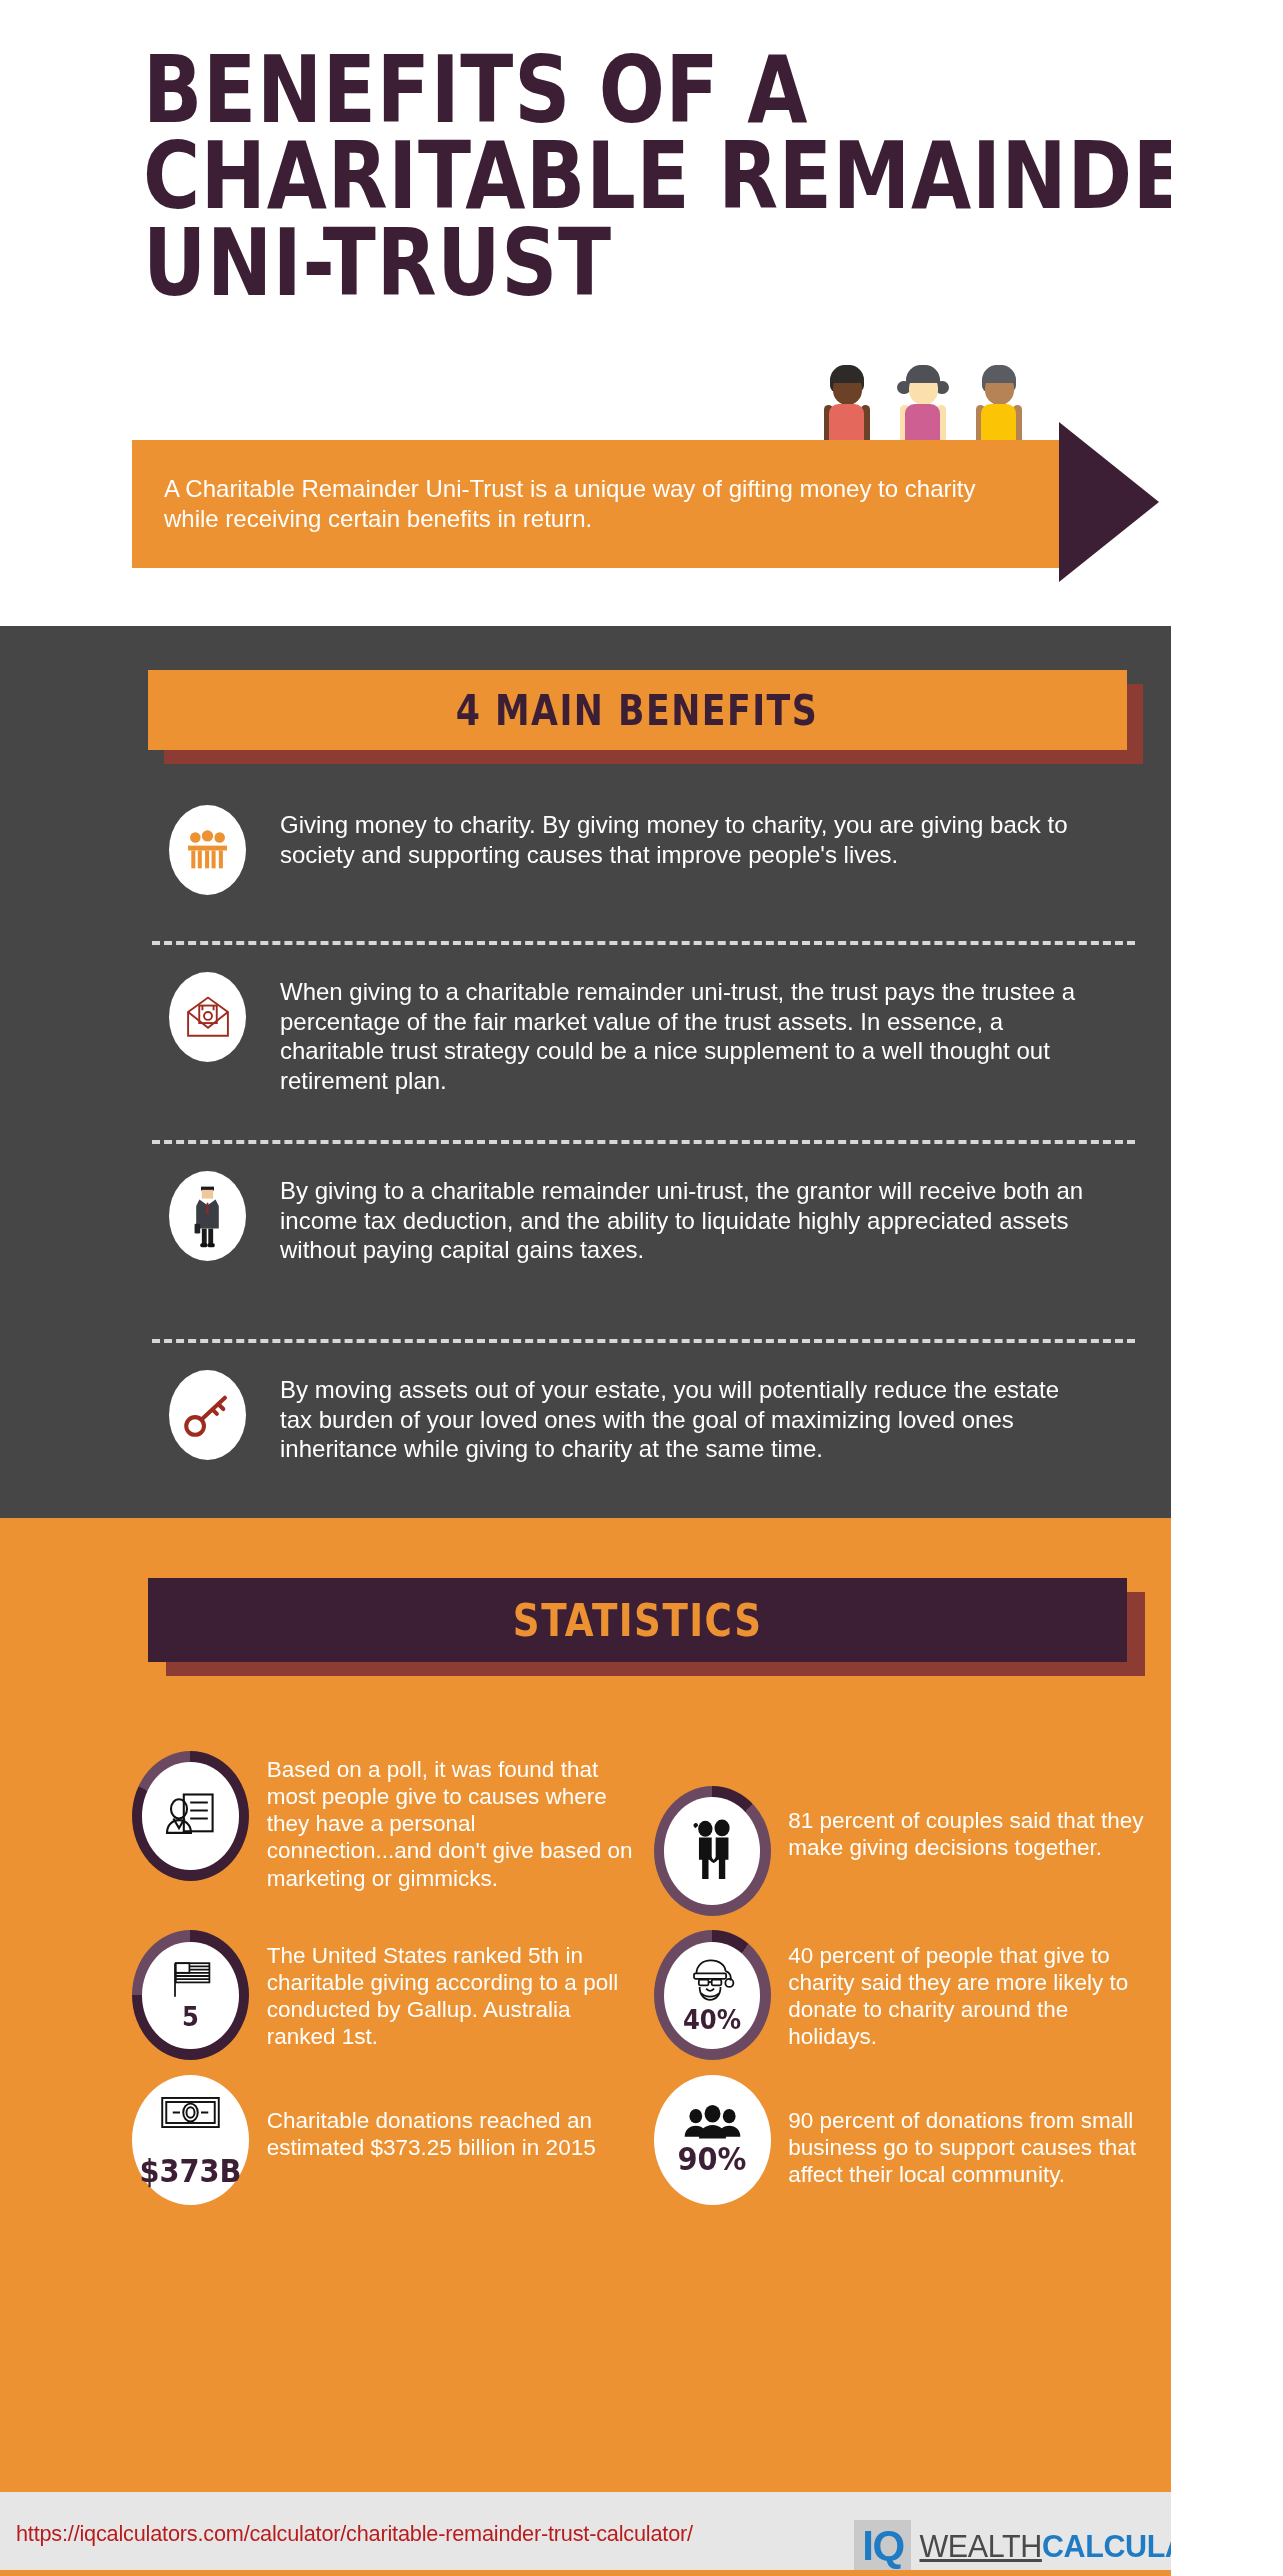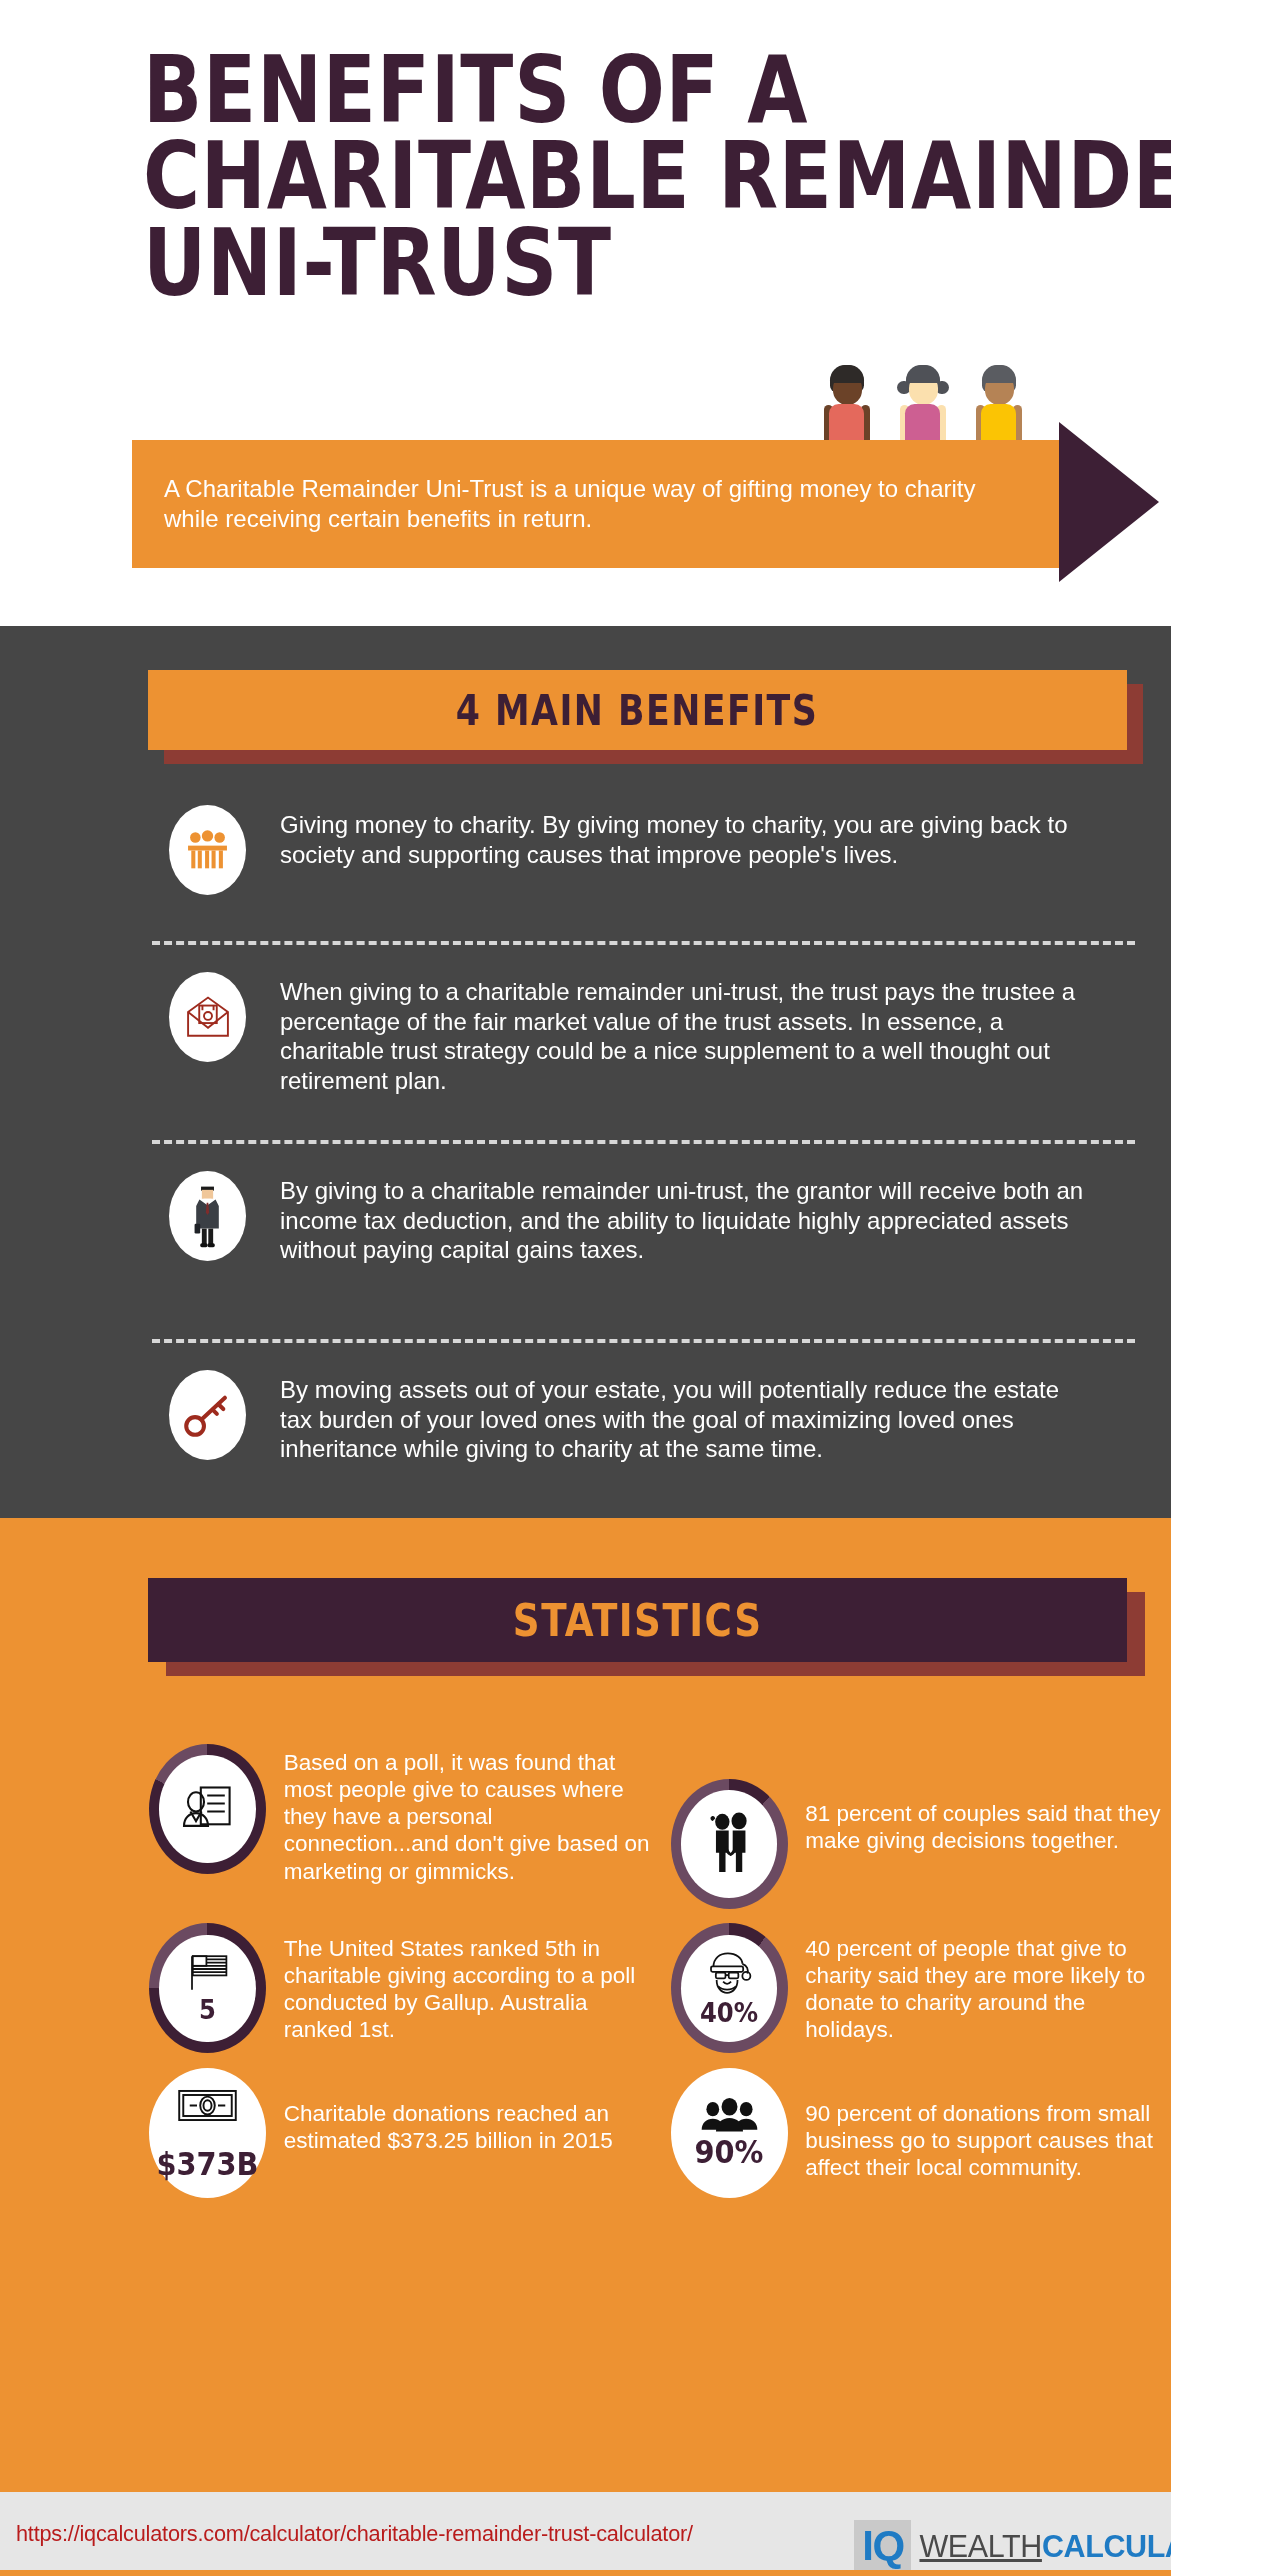--- a/index.html
+++ b/index.html
@@ -87,21 +87,21 @@
   .gap-a{height:32px;}
   .gap-b{height:27px;}
 
   
   .stats{position:absolute;left:0;top:1518px;width:1284px;height:973px;background:#ed9232;}
   .stat-band{position:absolute;left:148px;top:60px;width:979px;height:84px;}
   .stat-band .band-shadow{left:17.7px;top:14.4px;width:979px;height:84px;background:#8d3c34;}
   .stat-band .band-main{left:0;top:0;width:979px;height:84px;background:#3d1f35;}
   .stat-band .band-title{font-size:45px;color:#ed9232;}
 
-  .stat-grid{position:absolute;left:132px;top:226px;width:1043px;margin-left:17px;}
+  .stat-grid{position:absolute;left:132px;top:233px;width:1043px;}
   .stat-row{display:flex;}
   .stat-cell{width:526px;display:flex;align-items:center;}
   .stat-circle{
     position:relative;flex:0 0 auto;width:117px;height:130px;margin-right:17.7px;
     display:flex;align-items:center;justify-content:center;
   }
   .ring{
     position:absolute;inset:0;border-radius:50%;
     background:#3d1f35;
   }

